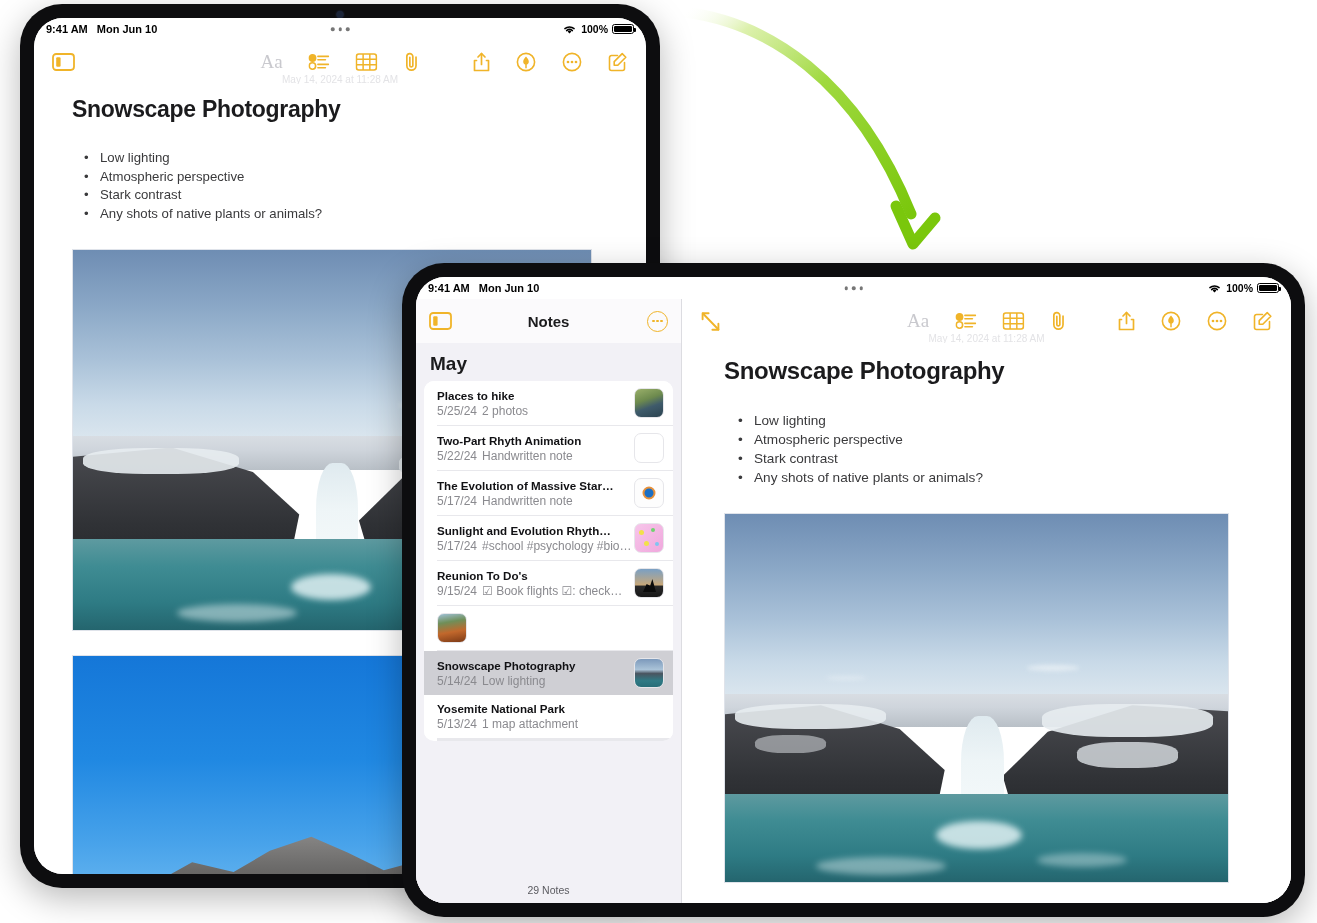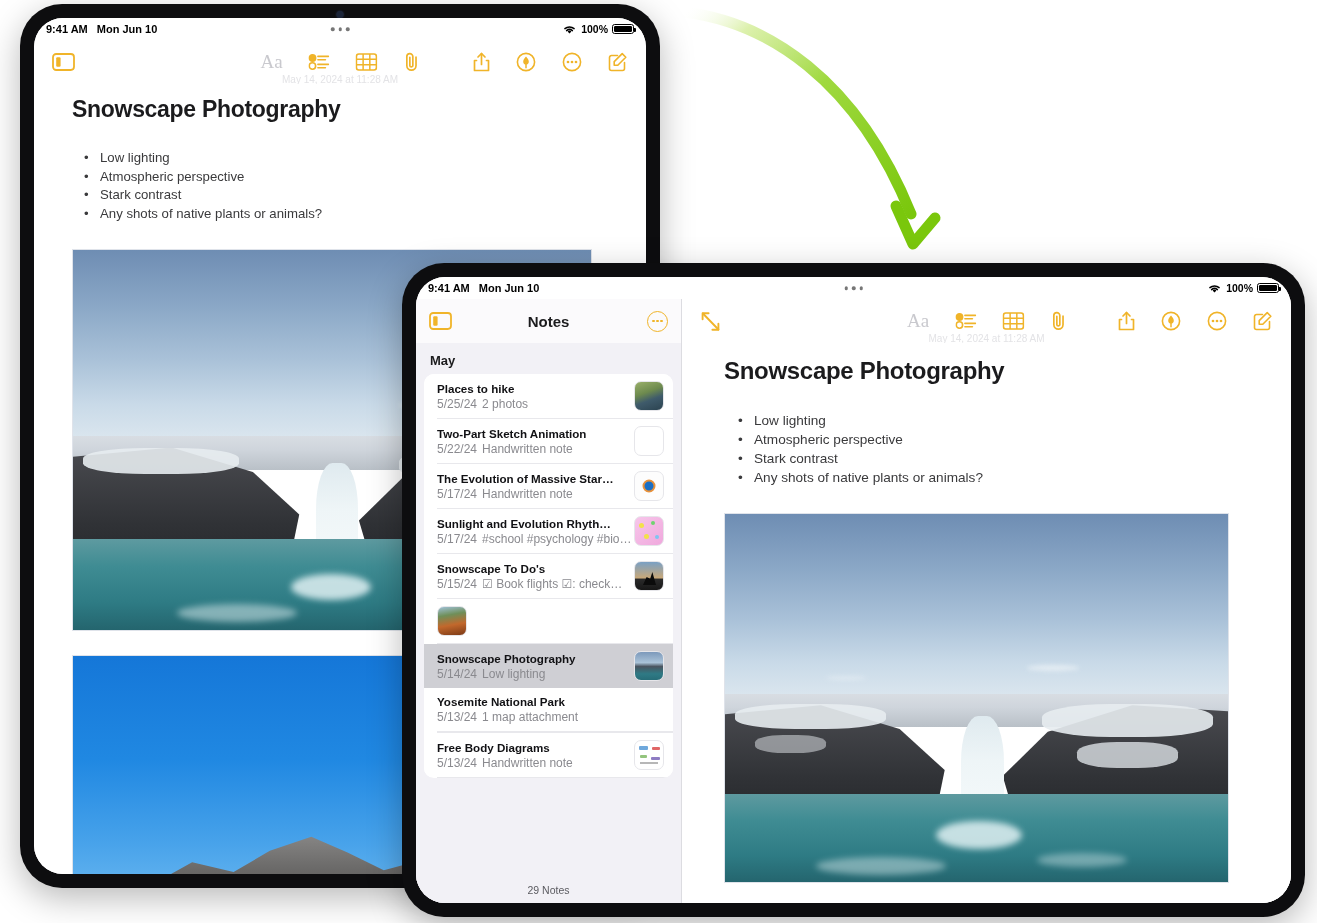--- a/index.html
+++ b/index.html
@@ -146,21 +146,21 @@
   }
   .sb-more-btn {
     margin-left:auto; width:21px; height:21px; border-radius:50%;
     border: 1.6px solid #F0B429; display:flex; align-items:center;
     justify-content:center; gap:1.6px;
   }
   .sb-more-btn i { width:2.4px; height:2.4px; border-radius:50%; background:#F0B429; display:block; }
 
   .sb-scroll { flex:1; overflow:hidden; position: relative; }
   .section-head {
-    font-size: 13px; font-weight: bold; color:#1b1b1d;
+    font-size: 19px; font-weight: bold; color:#1b1b1d;
     padding: 10px 14px 6px;
   }
   .notes-card {
     background:#fff; margin: 0 8px; border-radius: 10px; overflow:hidden;
   }
   .note-row {
     display:flex; align-items:center; gap:0;
     padding: 7px 9px 7px 13px; background:#fff; position:relative;
   }
   .note-row.selected { background:#cfcfd4; }
@@ -399,21 +399,21 @@
                 <div class="rowtext">
                   <div class="row-title">Places to hike</div>
                   <div class="row-sub"><span class="dt">5/25/24</span><span>2 photos</span></div>
                 </div>
                 <div class="thumb" style="background:linear-gradient(160deg,#9ab06a 0%,#6d8a4e 38%,#3f5b6b 62%,#2b4350 100%);"></div>
               </div>
               <div class="note-divider"></div>
 
               <div class="note-row">
                 <div class="rowtext">
-                  <div class="row-title">Two-Part Sketch Animation</div>
+                  <div class="row-title">Two-Part Rhyth Animation</div>
                   <div class="row-sub"><span class="dt">5/22/24</span><span>Handwritten note</span></div>
                 </div>
                 <div class="thumb" style="background:#fff;"></div>
               </div>
               <div class="note-divider"></div>
 
               <div class="note-row">
                 <div class="rowtext">
                   <div class="row-title">The Evolution of Massive Star…</div>
                   <div class="row-sub"><span class="dt">5/17/24</span><span>Handwritten note</span></div>
@@ -433,22 +433,22 @@
                   <div style="position:absolute;left:4px;top:6px;width:5px;height:5px;border-radius:50%;background:#f2e14a;"></div>
                   <div style="position:absolute;left:16px;top:4px;width:4px;height:4px;border-radius:50%;background:#6fd36f;"></div>
                   <div style="position:absolute;left:9px;top:17px;width:5px;height:5px;border-radius:50%;background:#f2e14a;"></div>
                   <div style="position:absolute;left:20px;top:18px;width:4px;height:4px;border-radius:50%;background:#7fc5f0;"></div>
                 </div>
               </div>
               <div class="note-divider"></div>
 
               <div class="note-row">
                 <div class="rowtext">
-                  <div class="row-title">Snowscape To Do's</div>
-                  <div class="row-sub"><span class="dt">5/15/24</span><span>☑ Book flights ☑: check…</span></div>
+                  <div class="row-title">Reunion To Do's</div>
+                  <div class="row-sub"><span class="dt">9/15/24</span><span>☑ Book flights ☑: check…</span></div>
                 </div>
                 <div class="thumb" style="background:linear-gradient(180deg,#7aa0c4 0%,#c9a878 58%,#2b2b2b 60%,#171717 100%);">
                   <div style="position:absolute;left:8px;bottom:5px;width:13px;height:13px;background:#0b0b0b;clip-path:polygon(0 100%,28% 38%,55% 52%,72% 0,100% 100%);"></div>
                 </div>
               </div>
               <div class="note-divider"></div>
 
               <div class="note-row">
                 <div class="thumb" style="background:linear-gradient(170deg,#9fc1d8 0%,#6f8f59 30%,#c2682c 62%,#7c3a16 100%);"></div>
               </div>
@@ -465,33 +465,20 @@
               <div class="note-row">
                 <div class="rowtext">
                   <div class="row-title">Yosemite National Park</div>
                   <div class="row-sub"><span class="dt">5/13/24</span><span>1 map attachment</span></div>
                 </div>
               </div>
               <div class="note-divider"></div>
 
               <div class="note-divider"></div>
 
-              <div class="note-row">
-                <div class="rowtext">
-                  <div class="row-title">Free Body Diagrams</div>
-                  <div class="row-sub"><span class="dt">5/13/24</span><span>Handwritten note</span></div>
-                </div>
-                <div class="thumb" style="background:#fff;">
-                  <div style="position:absolute;left:4px;top:5px;width:9px;height:4px;background:#6fa8dc;border-radius:1px;"></div>
-                  <div style="position:absolute;left:17px;top:6px;width:8px;height:3px;background:#e06666;border-radius:1px;"></div>
-                  <div style="position:absolute;left:5px;top:14px;width:7px;height:3px;background:#93c47d;border-radius:1px;"></div>
-                  <div style="position:absolute;left:16px;top:16px;width:9px;height:3px;background:#8e7cc3;border-radius:1px;"></div>
-                  <div style="position:absolute;left:5px;top:21px;width:18px;height:2px;background:#b7b7b7;"></div>
-                </div>
-              </div>
               <div class="note-divider"></div>
 
 
             </div>
             <div class="fade-bottom"></div>
           </div>
 
           <div class="sb-foot">29 Notes</div>
         </div>
 

